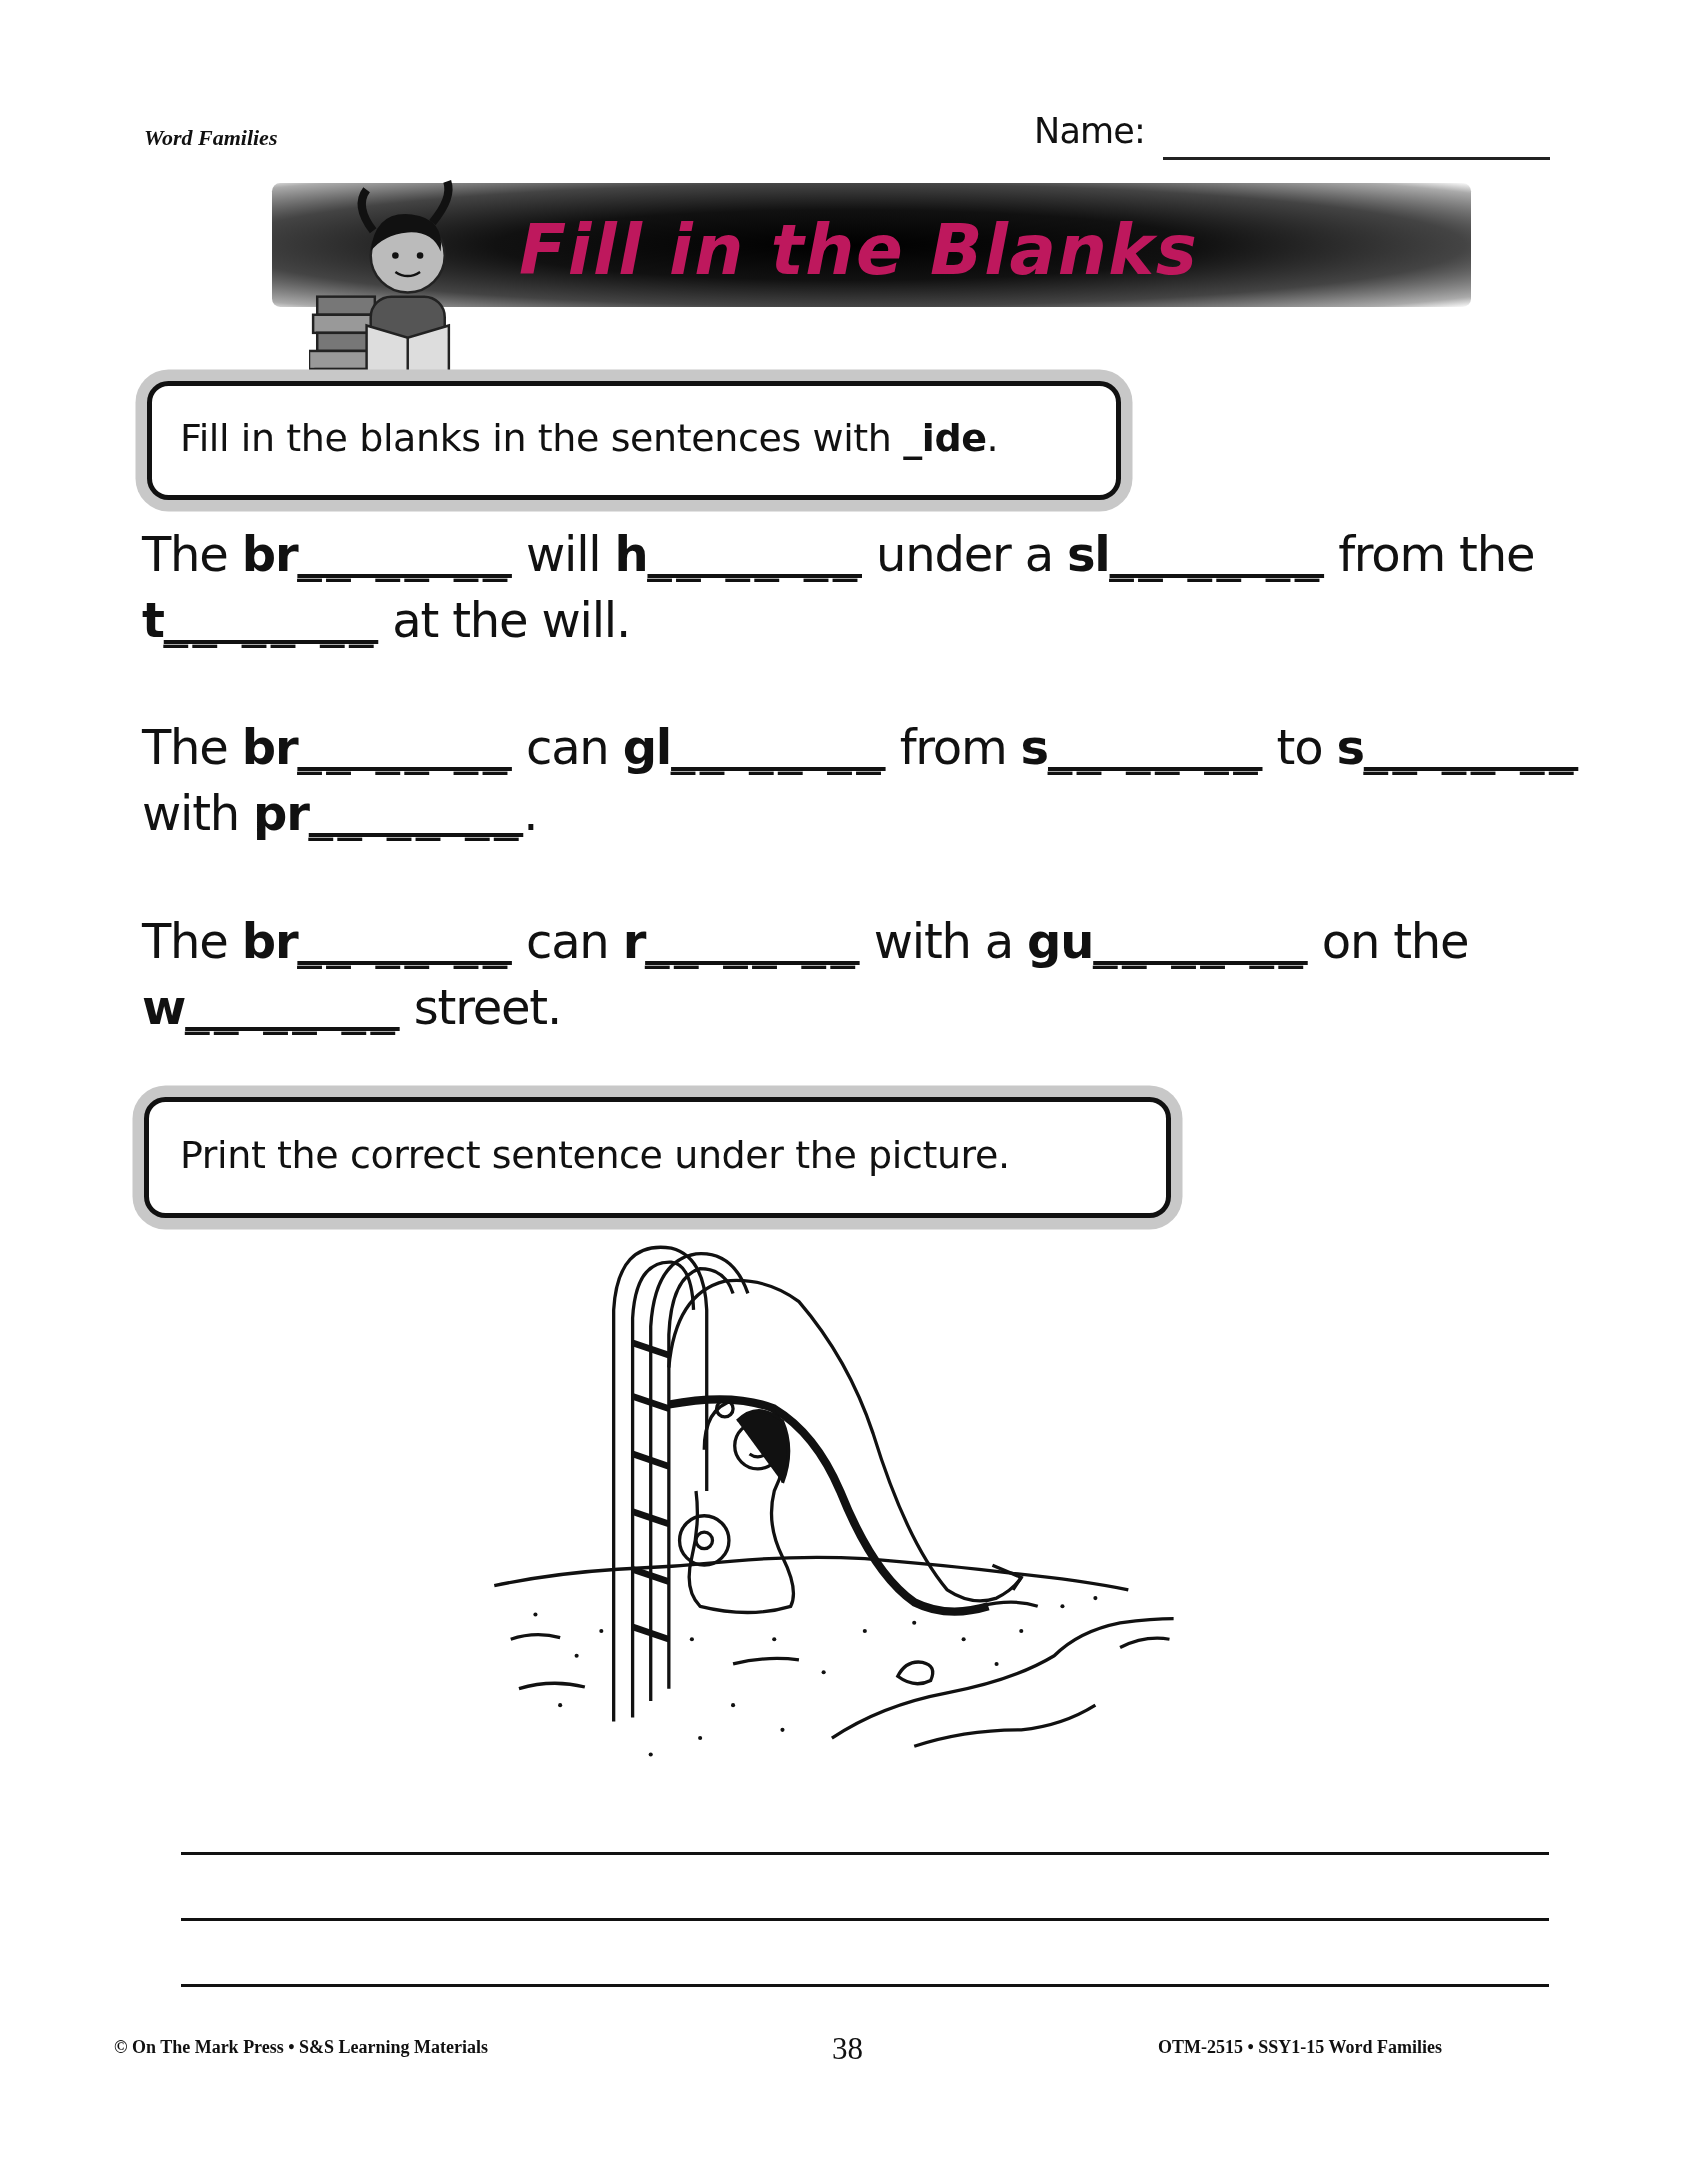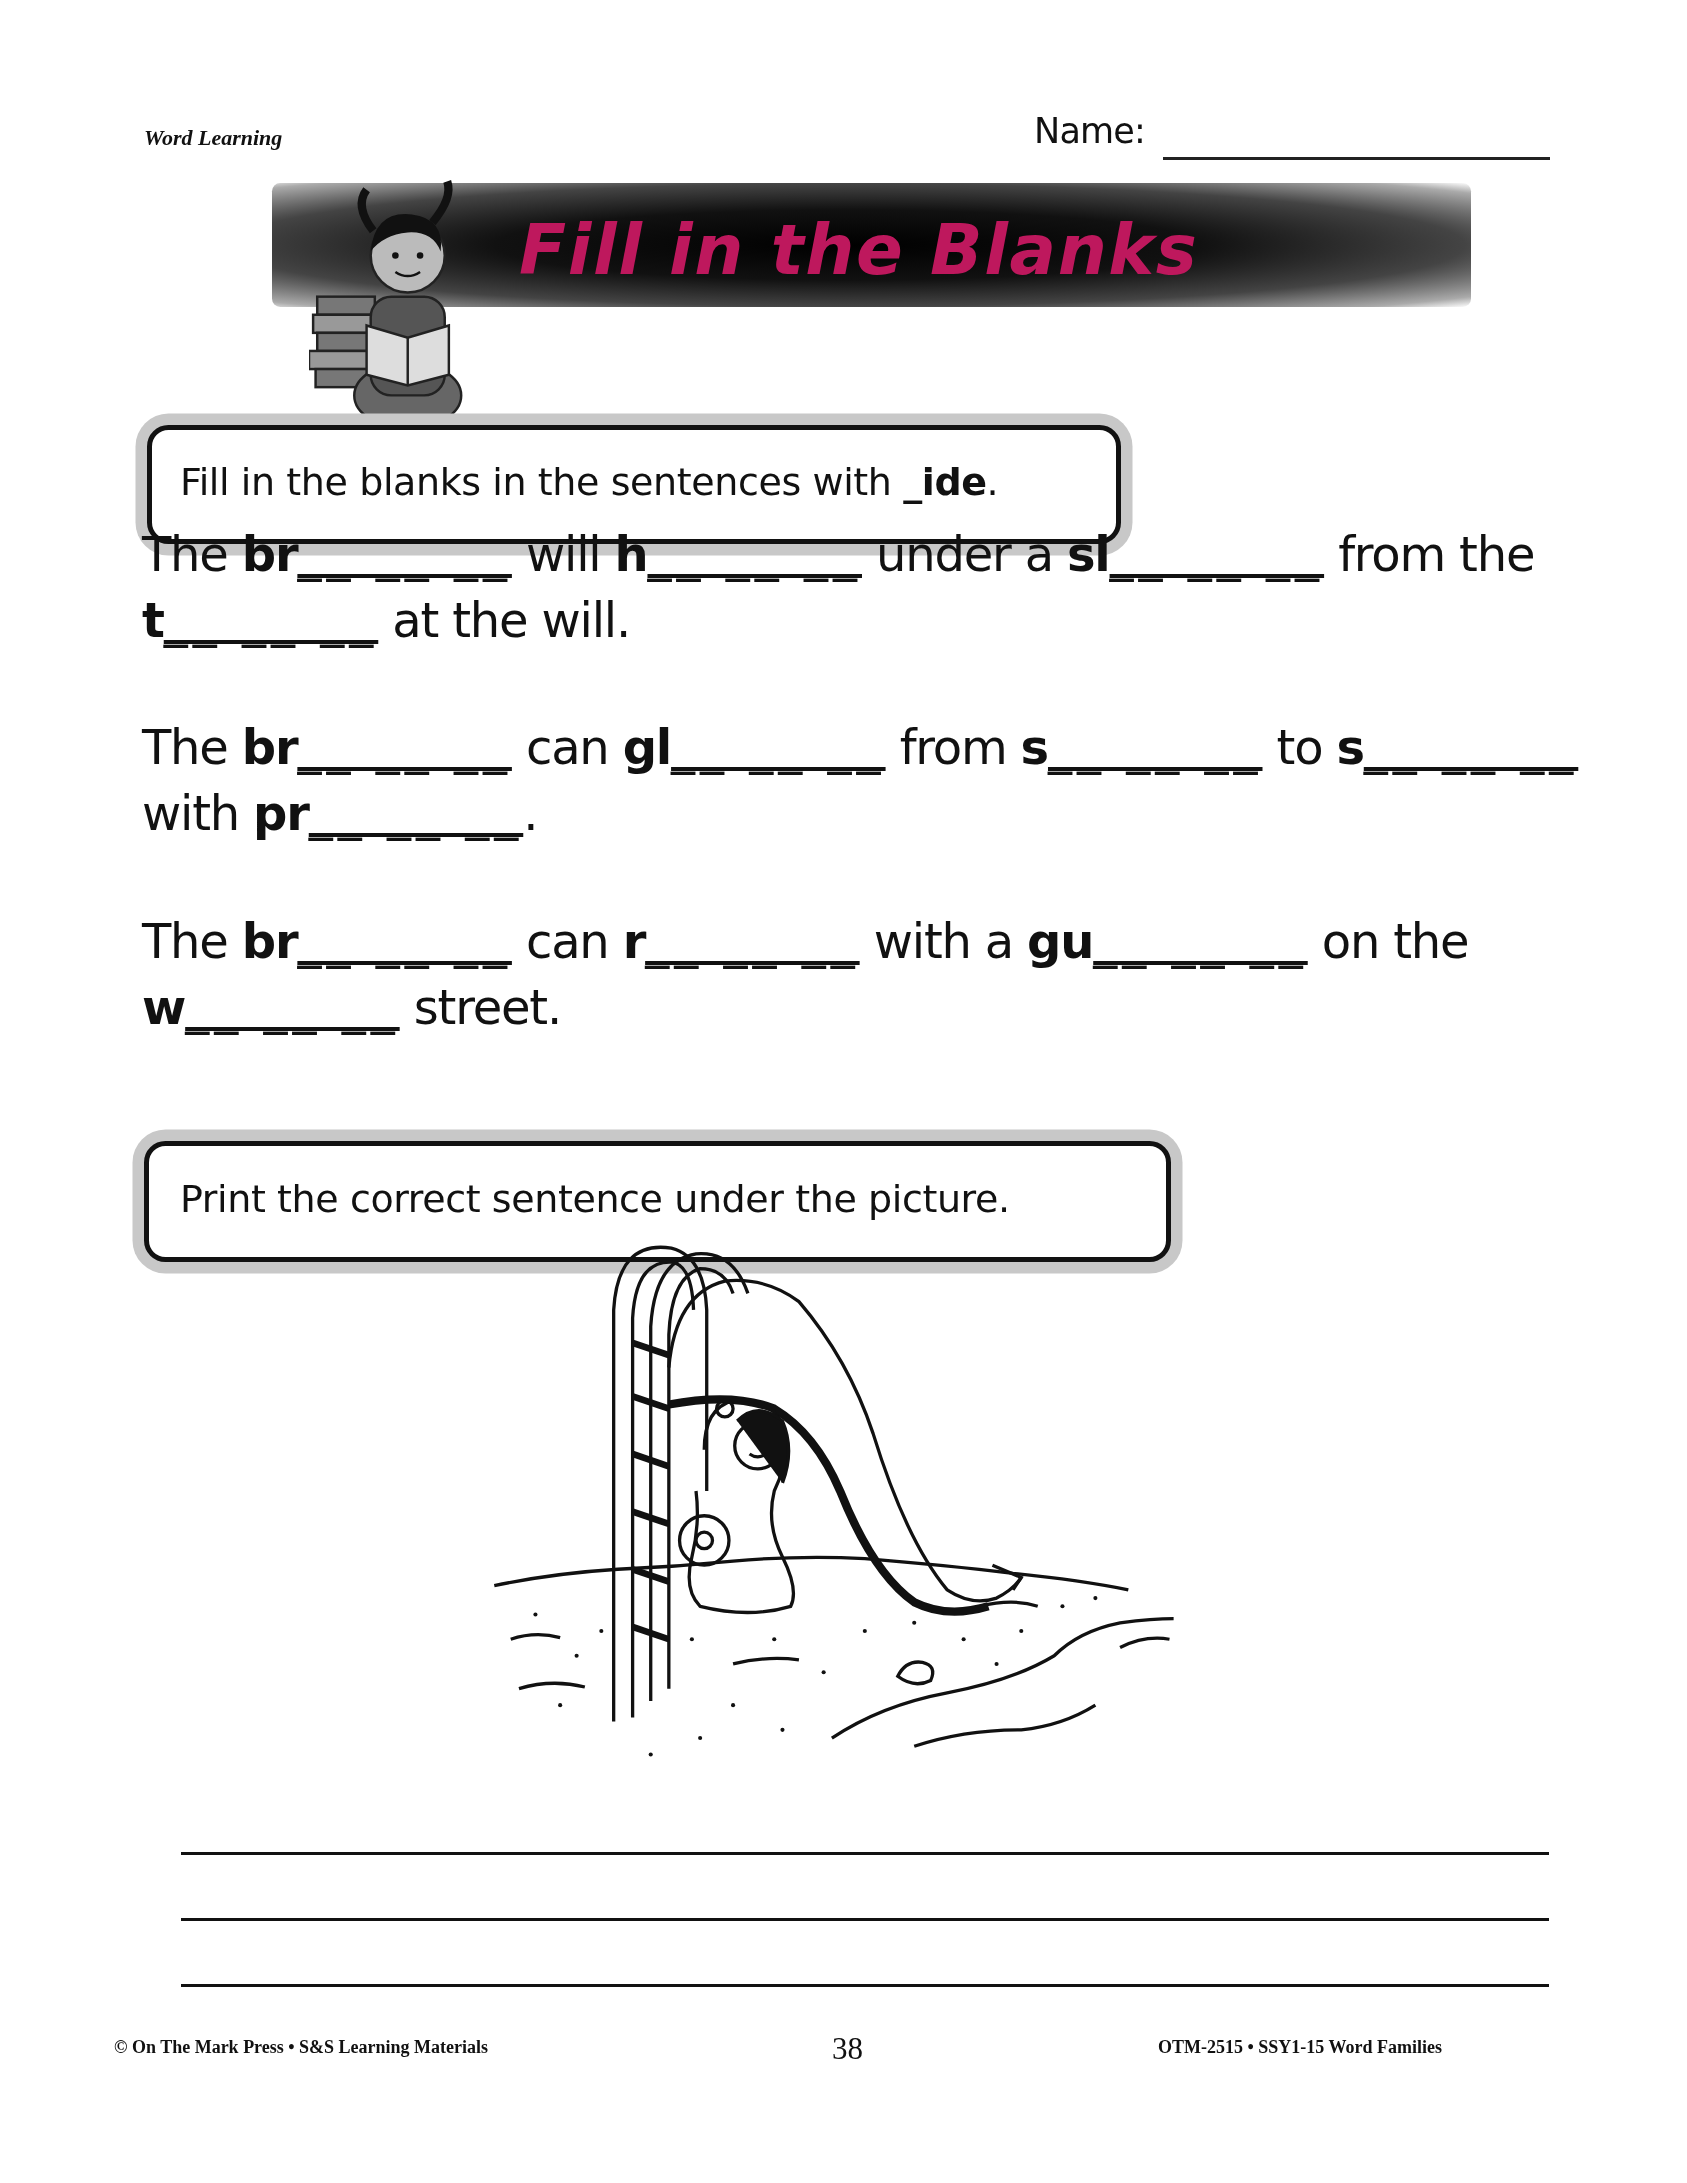--- a/index.html
+++ b/index.html
@@ -5,33 +5,33 @@
   html, body { margin:0; padding:0; background:#ffffff; }
   body { width:1687px; height:2183px; position:relative; overflow:hidden; font-family:"DejaVu Sans", sans-serif; color:#111; }
   .abs { position:absolute; }
   .header-left { left:144px; top:125px; font-family:"Liberation Serif", serif; font-style:italic; font-weight:bold; font-size:22px; }
   .name-label { left:1034px; top:111px; font-family:"DejaVu Sans", sans-serif; font-size:35px; letter-spacing:-0.8px; }
   .name-line { left:1163px; top:157px; width:387px; height:2.5px; background:#222; }
   .banner { left:272px; top:183px; width:1199px; height:124px;
     background: radial-gradient(ellipse at 48% 50%, #000 0%, #111 40%, #444 70%, #aaa 92%, rgba(255,255,255,0) 100%); border-radius:8.2px; }
   .banner-title { left:519px; top:210px; font-family:"DejaVu Sans", sans-serif; font-size:69px; color:#be185d; letter-spacing:1.6px; font-weight:bold; font-style:italic; }
   .mascot { left:309px; top:173px; width:181px; height:272px; }
-  .instr-box { border:5.8px solid #111; border-radius:21.4px; background:#fff; box-shadow:0 0 0 11.5px #c8c8c8;margin-top:44px; }
+  .instr-box { border:5.8px solid #111; border-radius:21.4px; background:#fff; box-shadow:0 0 0 11.5px #c8c8c8; }
   .instr-text { font-family:"DejaVu Sans", sans-serif; font-size:38px; letter-spacing:-0.4px; }
   .sentence { font-family:"DejaVu Sans", sans-serif; font-size:48px; letter-spacing:-1.2px; white-space:nowrap; }
   .sentence b { font-weight:bold; }
   .blank { display:inline-block; letter-spacing:5px;text-decoration:underline; }
   .write-line { left:181px; width:1368px; height:3.3px; background:#111; }
   .footer { top:2037px; font-family:"Liberation Serif", serif; font-weight:bold; font-size:18px; }
   .page-num { top:2031px; left:832px; font-family:"Liberation Serif", serif; font-size:31px; }
 </style>
 </head>
 <body>
 
-<div class="abs header-left">Word Learning</div>
+<div class="abs header-left">Word Families</div>
 <div class="abs name-label">Name:</div>
 <div class="abs name-line"></div>
 
 <div class="abs banner"></div>
 <svg class="abs mascot" viewBox="0 0 220 330">
 
   <rect x="10" y="150" width="70" height="22" fill="#777" stroke="#222" stroke-width="3"></rect>
   <rect x="5" y="172" width="75" height="22" fill="#999" stroke="#222" stroke-width="3"></rect>
   <rect x="10" y="194" width="70" height="22" fill="#777" stroke="#222" stroke-width="3"></rect>
   <rect x="0" y="216" width="80" height="22" fill="#999" stroke="#222" stroke-width="3"></rect>

